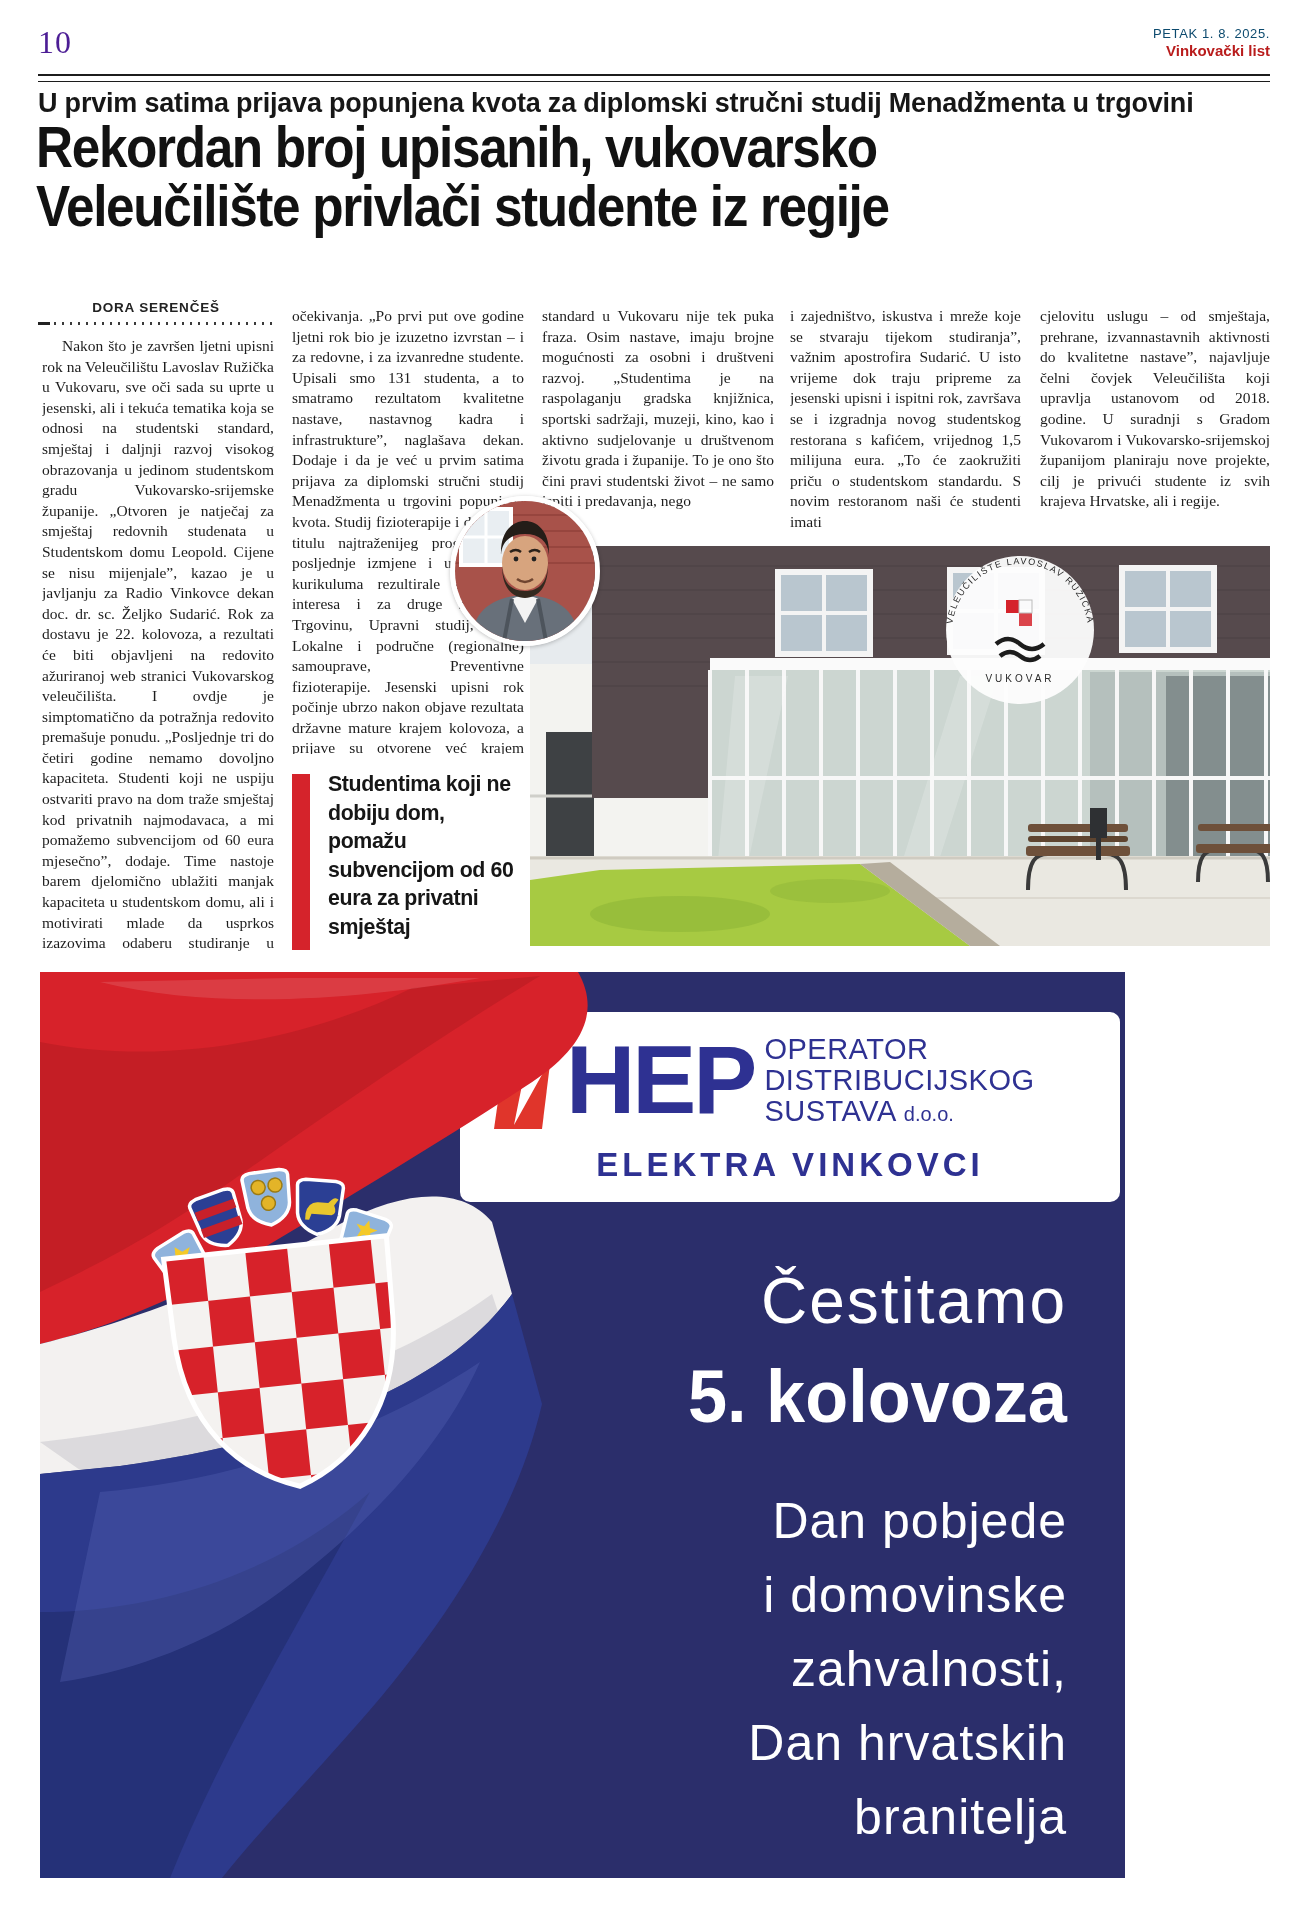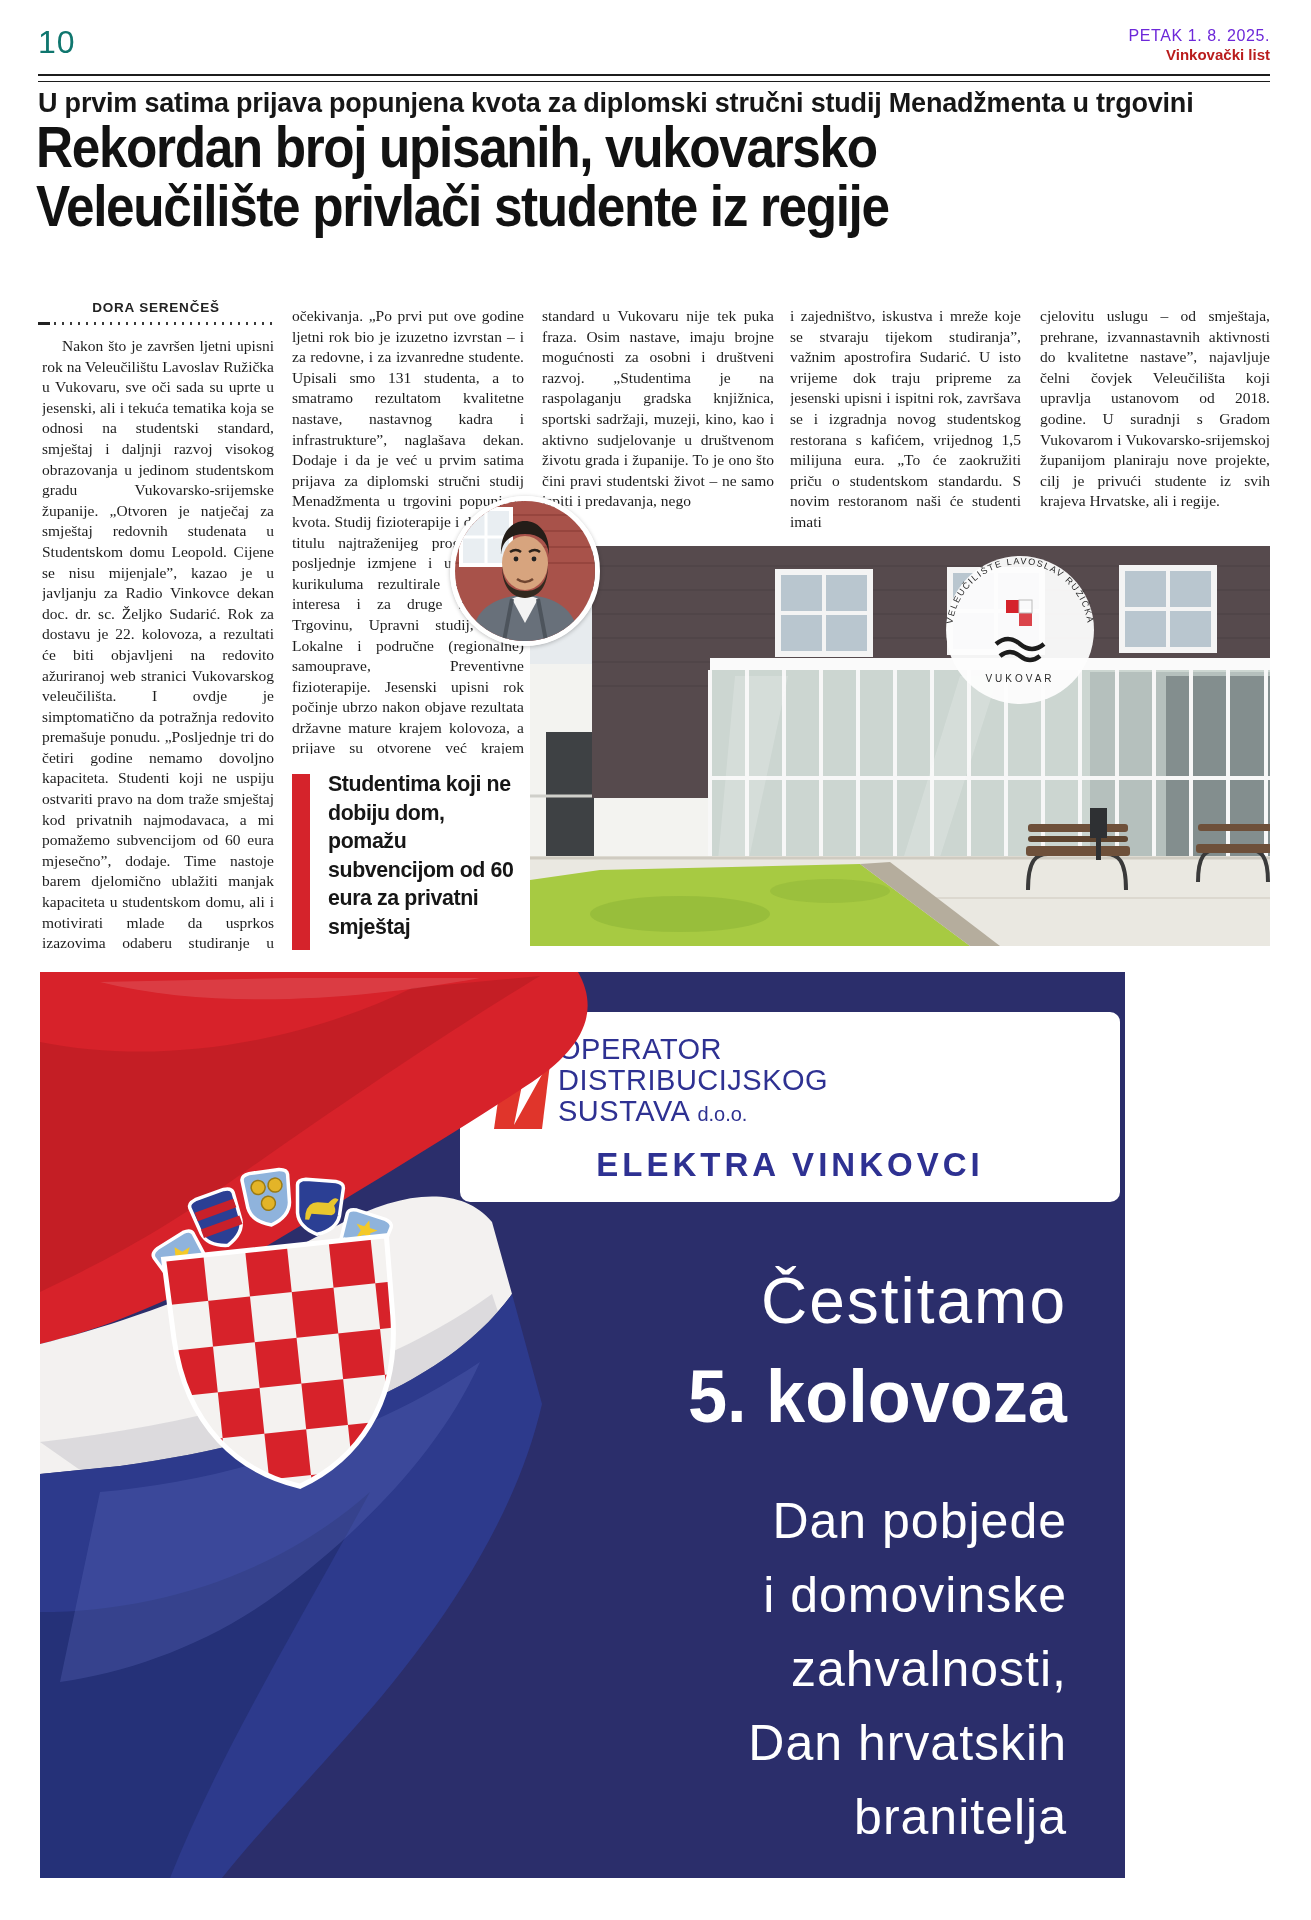--- a/index.html
+++ b/index.html
@@ -1,22 +1,22 @@
 <!DOCTYPE html>
 <html lang="hr"><head>
 <meta charset="utf-8">
 <style>
   html,body{margin:0;padding:0;background:#fff;}
   .page{position:relative;width:1311px;height:1920px;background:#ffffff;overflow:hidden;
         font-family:"Liberation Sans",sans-serif;color:#1a1a1a;}
   
-  .pagenum{position:absolute;left:38px;top:24px;font-family:Liberation Sans, sans-serif;
-           font-size:32px;color:#0f766e;letter-spacing:1px;}
+  .pagenum{position:absolute;left:38px;top:24px;font-family:Liberation Serif, serif;
+           font-size:32px;color:#4c1d95;letter-spacing:1px;}
   .masthead{position:absolute;right:41px;top:26px;text-align:right;line-height:1.25;}
-  .masthead .date{font-size:16px;color:#6d28d9;letter-spacing:.6px;}
+  .masthead .date{font-size:13px;color:#0c4a6e;letter-spacing:.6px;}
   .masthead .pub{font-size:15px;font-weight:700;color:#b91c1c;}
   .hrule{position:absolute;left:38px;right:41px;top:74px;height:5px;
          border-top:2.5px solid #1c1c1c;border-bottom:1.5px solid #1c1c1c;}
   
   .kicker{position:absolute;left:38px;top:88px;font-size:27px;color:#171717;
           letter-spacing:-0.2px;white-space:nowrap;font-weight:bold;}
   .headline{position:absolute;left:36px;top:118px;font-weight:700;font-size:57px;
             line-height:59px;letter-spacing:-1.5px;color:#121212;transform:scaleX(.9);
             transform-origin:left top;white-space:nowrap;}
   
@@ -222,20 +222,21 @@
   </div>
 
   <div class="ad">
 
     <div class="heppanel">
       <div class="heprow">
         <svg width="64" height="98" viewBox="0 0 64 98">
           <path d="M14,0 L60,0 L48,98 L0,98 Z" fill="#e0352b"></path>
           <polygon points="40,4 14,54 28,54 20,94 50,40 34,40 48,4" fill="#ffffff"></polygon>
         </svg>
+        <div class="hepname">HEP</div>
         <div class="heplines">
           <div>OPERATOR</div>
           <div>DISTRIBUCIJSKOG</div>
           <div><span>SUSTAVA</span>
             <span class="doo">d.o.o.</span></div>
         </div>
       </div>
       <div class="elektra">ELEKTRA VINKOVCI</div>
     </div>
 

